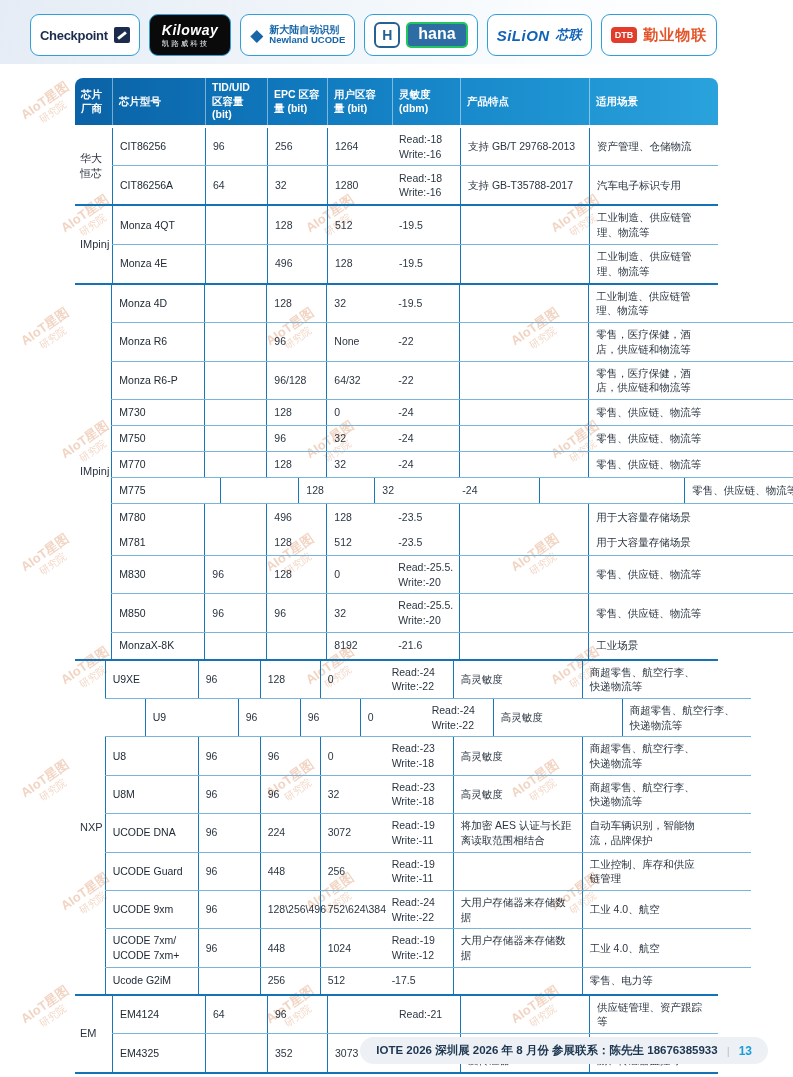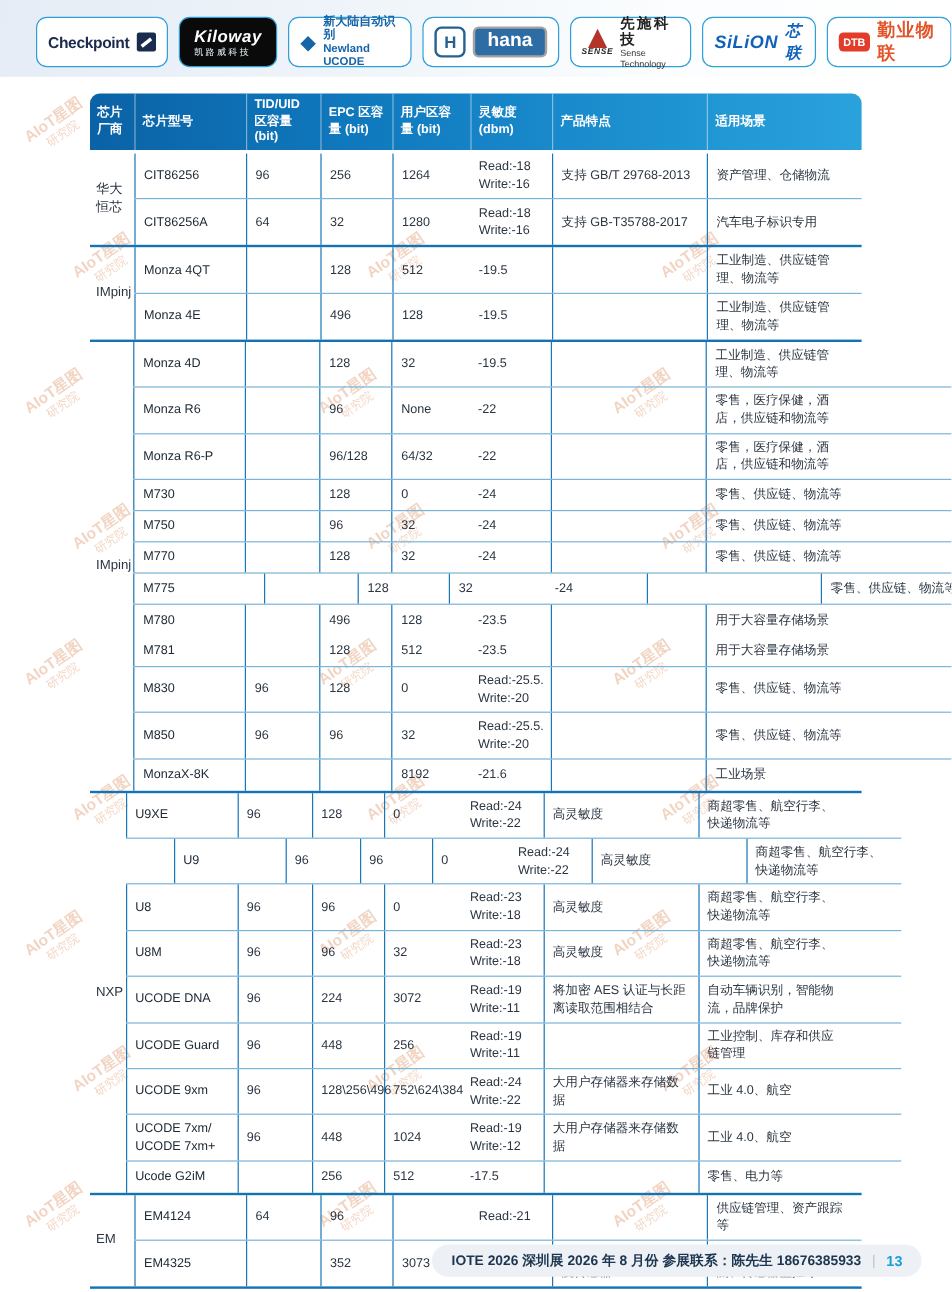--- a/index.html
+++ b/index.html
@@ -20,21 +20,21 @@
   .chip.kiloway { background:#0a0a0a; border-color:#2e9fd9; flex-direction:column; justify-content:center;
     align-items:flex-start; gap:1px; padding:0 12px; }
   .kw-main { color:#ffffff; font-weight:bold; font-size:14px; font-style:italic; letter-spacing:.5px; }
   .kw-sub { color:#eaf4fb; font-size:7.5px; letter-spacing:2px; }
   .nl-diamond { color:#1565a8; font-size:17px; line-height:1; }
   .nl-text { display:flex; flex-direction:column; line-height:1.15; }
   .nl-cn { color:#1565a8; font-weight:bold; font-size:10px; }
   .nl-en { color:#1565a8; font-size:9.5px; font-weight:bold; }
   .hana-icon { width:26px; height:26px; border:2px solid #27618f; border-radius:6px;
     display:flex; align-items:center; justify-content:center; color:#27618f; font-weight:bold; font-size:14px; }
-  .hana-box { background:#2e6da4; border:2px solid #a3a3a3; border-radius:5px; color:#ffffff;
+  .hana-box { background:#2e6da4; border:2px solid #22c55e; border-radius:5px; color:#ffffff;
     font-weight:bold; font-size:16px; padding:1px 10px 3px; }
   .sense-mark { display:flex; flex-direction:column; align-items:center; line-height:1; }
   .sense-tri { width:0; height:0; border-left:8px solid transparent; border-right:8px solid transparent;
     border-bottom:16px solid #b5342a; }
   .sense-word { color:#2a2a2a; font-style:italic; font-weight:bold; font-size:7px; letter-spacing:.5px; }
   .sense-text { display:flex; flex-direction:column; line-height:1.2; }
   .sense-cn { color:#222; font-weight:bold; font-size:12px; letter-spacing:2px; }
   .sense-en { color:#333; font-size:7.5px; }
   .silion-en { color:#1062b8; font-weight:bold; font-style:italic; font-size:15px; letter-spacing:.5px; }
   .silion-cn { color:#1062b8; font-weight:bold; font-size:13px; font-style:italic; }
@@ -109,30 +109,20 @@
       <span class="nl-text">
         <span class="nl-cn">新大陆自动识别</span>
         <span class="nl-en">Newland UCODE</span>
       </span>
     </div>
     <div class="chip">
       <span class="hana-icon">H</span>
       <span class="hana-box">hana</span>
     </div>
     <div class="chip">
-      <span class="sense-mark">
-        <span class="sense-tri"></span>
-        <span class="sense-word">SENSE</span>
-      </span>
-      <span class="sense-text">
-        <span class="sense-cn">先施科技</span>
-        <span class="sense-en">Sense Technology</span>
-      </span>
-    </div>
-    <div class="chip">
       <span class="silion-en">SiLiON</span>
       <span class="silion-cn">芯联</span>
     </div>
     <div class="chip">
       <span class="dtb-badge">DTB</span>
       <span class="dtb-cn">勤业物联</span>
     </div>
   </div>
 
   <div class="wm-layer" id="wm-layer">

